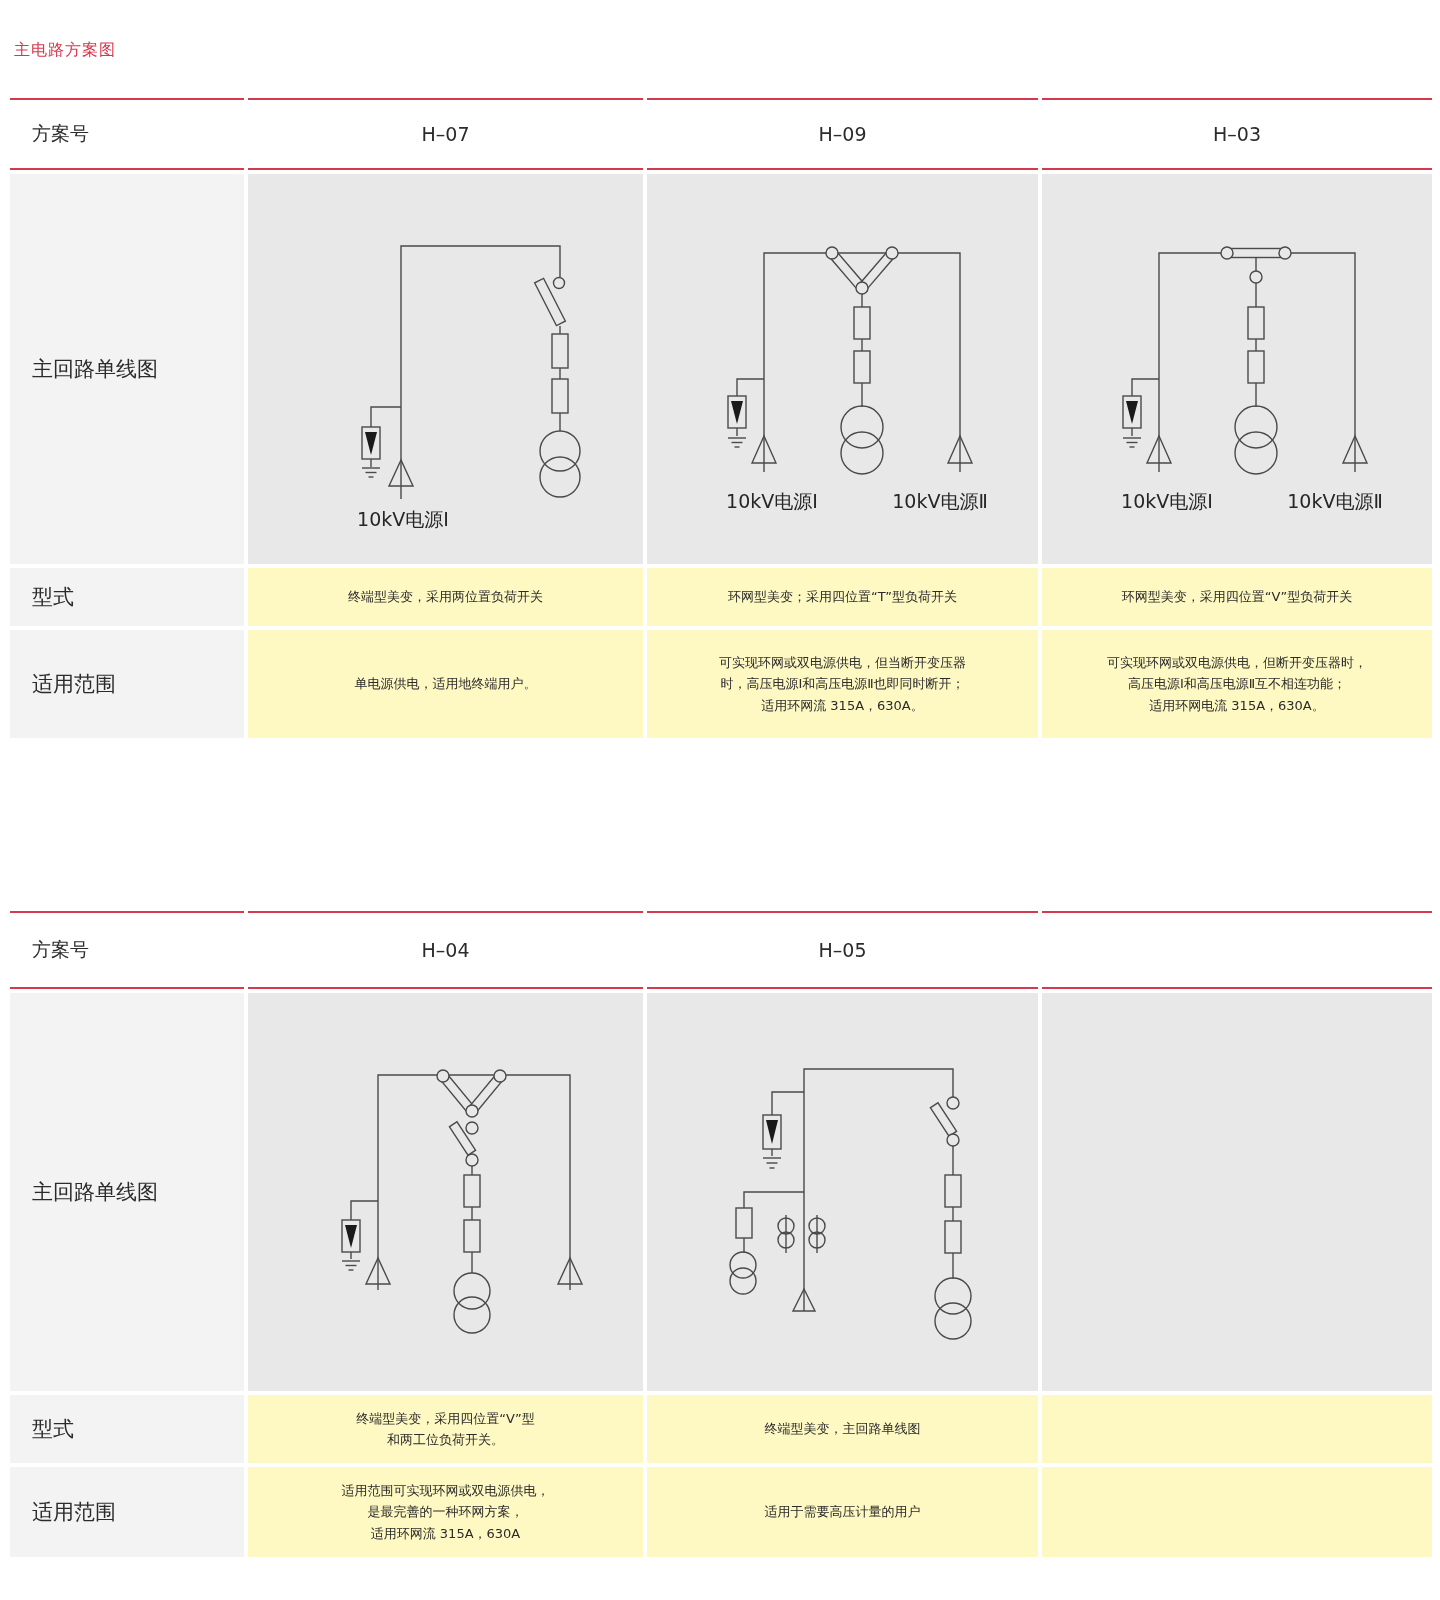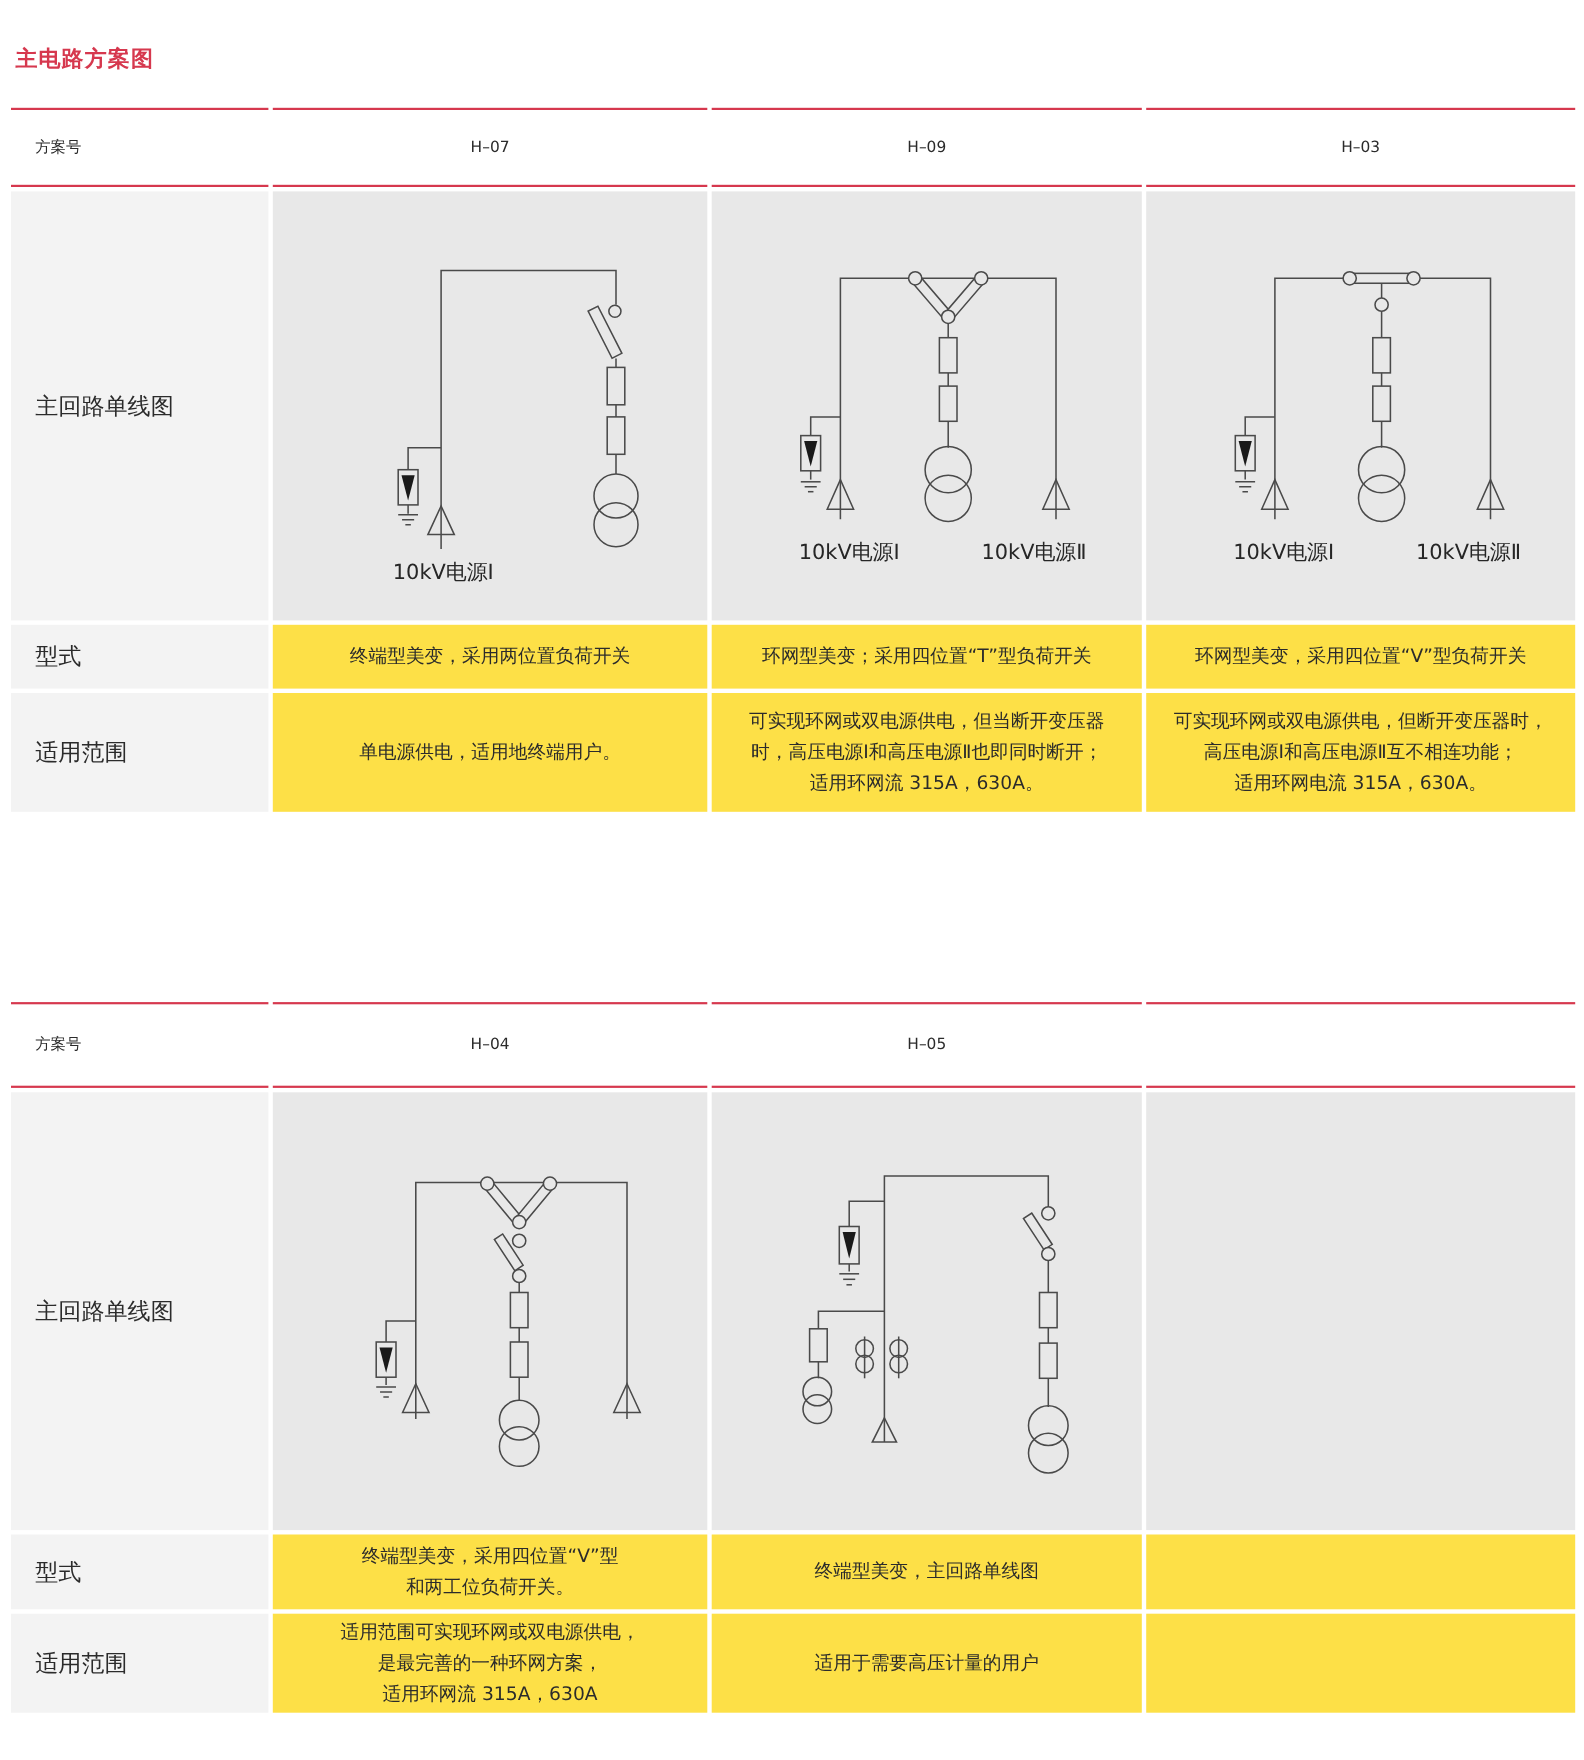--- a/index.html
+++ b/index.html
@@ -1,35 +1,35 @@
 <!DOCTYPE html>
 <html><head>
 <meta charset="utf-8">
 <style>
   * { box-sizing: border-box; margin: 0; padding: 0; }
   html,body { width:1440px; height:1600px; background:#ffffff; }
   body { font-family:"DejaVu Sans","Liberation Sans",sans-serif; color:#2e2e2e; position:relative; overflow:hidden; }
 
-  .page-title { position:absolute; left:14px; top:40px; font-size:20px; font-weight:700;
+  .page-title { position:absolute; left:14px; top:40px; font-size:16px; font-weight:400;
                 color:#d6384e; letter-spacing:1px; }
 
   .scheme-table { position:absolute; left:10px; width:1422px; display:grid;
                   grid-template-columns:234px 395px 391px 390px; gap:4px; }
   #table1 { top:98px;  grid-template-rows:72px 390px 58px 108px; }
   #table2 { top:911px; grid-template-rows:78px 398px 68px 90px; }
 
   .cell { width:100%; height:100%; }
   .head { background:#ffffff; border-top:2.5px solid #d6384e; border-bottom:2.5px solid #d6384e;
           display:flex; align-items:center; justify-content:center;
-          font-size:14px; font-weight:500; color:#2b2b2b; }
+          font-size:19px; font-weight:500; color:#2b2b2b; }
   .head.label { justify-content:flex-start; padding-left:22px; }
   .rowlabel { background:#f3f3f3; display:flex; align-items:center; padding-left:22px;
               font-size:21px; font-weight:500; color:#2b2b2b; }
-  .content { background:#fde047; display:flex; align-items:center; justify-content:center;
-             text-align:center; font-size:17px; font-weight:500; line-height:1.65;
+  .content { background:#fef9c3; display:flex; align-items:center; justify-content:center;
+             text-align:center; font-size:13px; font-weight:500; line-height:1.65;
              white-space:pre-line; color:#2b2b2b; padding:4px 10px; }
   .diagram { background:#e8e8e8; display:flex; align-items:center; justify-content:center; }
 
   svg.sld .ln   { stroke:#4a4a4a; stroke-width:1.4; fill:none; }
   svg.sld .bg   { fill:#e8e8e8; }
   svg.sld .blk  { fill:#1a1a1a; stroke:none; }
   svg.sld text  { fill:#262626; font-size:19px; font-weight:500;
                   font-family:"DejaVu Sans","Liberation Sans",sans-serif; stroke:none; }
 </style>
 </head>

